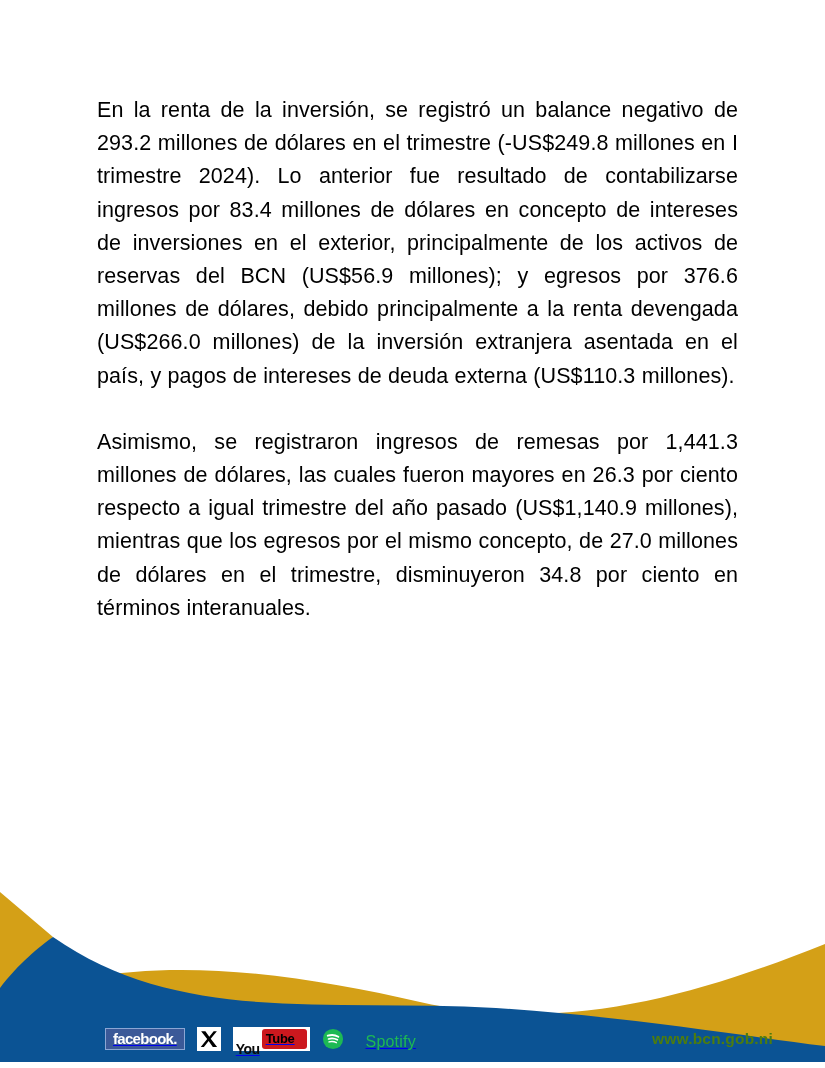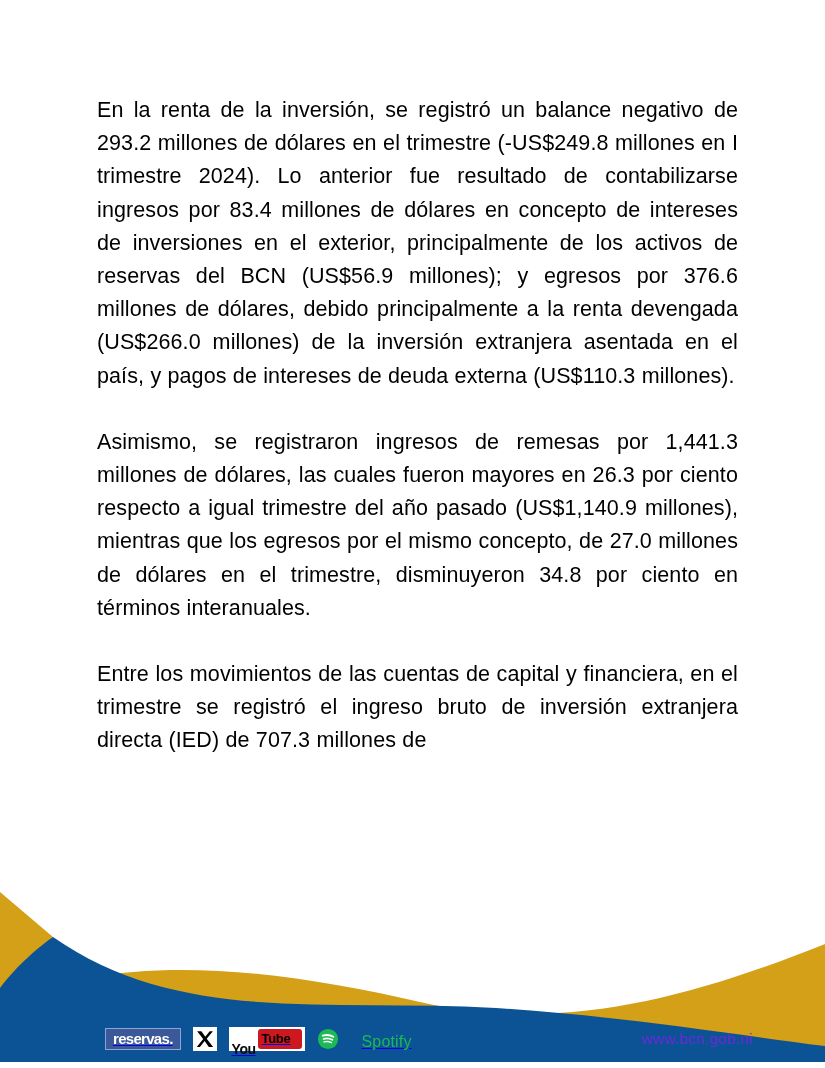--- a/index.html
+++ b/index.html
@@ -153,47 +153,47 @@
     color: #1db954;
     font-family: "Liberation Sans", sans-serif;
     font-size: 16px;
     font-weight: normal;
     line-height: 1;
     letter-spacing: 0.2px;
   }
 
   #site-url {
     margin-left: auto;
-    margin-right: 72px;
-    color: #6d28d9;
+    margin-right: 52px;
+    color: #4d7c0f;
     font-family: "Liberation Sans", sans-serif;
     font-size: 15.5px;
     letter-spacing: 0.2px;
     line-height: 1;
+    font-weight: bold;
   }
 
   #bottom-strip {
     position: absolute;
     left: 0;
     bottom: 0;
     width: 825px;
     height: 6px;
     background: #ffffff;
     z-index: 6;
   }
 </style>
 </head>
 <body>
 
 <div id="page">
 
   <div id="content">
     <p class="para">En la renta de la inversión, se registró un balance negativo de 293.2 millones de dólares en el trimestre (-US$249.8 millones en I trimestre 2024). Lo anterior fue resultado de contabilizarse ingresos por 83.4 millones de dólares en concepto de intereses de inversiones en el exterior, principalmente de los activos de reservas del BCN (US$56.9 millones); y egresos por 376.6 millones de dólares, debido principalmente a la renta devengada (US$266.0 millones) de la inversión extranjera asentada en el país, y pagos de intereses de deuda externa (US$110.3 millones).</p>
     <p class="para">Asimismo, se registraron ingresos de remesas por 1,441.3 millones de dólares, las cuales fueron mayores en 26.3 por ciento respecto a igual trimestre del año pasado (US$1,140.9 millones), mientras que los egresos por el mismo concepto, de 27.0 millones de dólares en el trimestre, disminuyeron 34.8 por ciento en términos interanuales.</p>
-    <p class="para lastline-justify">Entre los movimientos de las cuentas de capital y financiera, en el trimestre se registró el ingreso bruto de inversión extranjera directa (IED) de 707.3 millones de</p>
   </div>
 
   <div id="footer-art">
     <svg viewBox="0 0 825 190" preserveAspectRatio="none" xmlns="http://www.w3.org/2000/svg">
 
       <path d="M0 14
                L0 128
                C 120 70, 280 92, 420 124
                C 560 156, 690 120, 825 66
                L825 190
@@ -211,21 +211,21 @@
                L825 190
                L0 190 Z" fill="#0B5394"></path>
     </svg>
   </div>
 
   <div id="footer-row">
 
     <div id="social">
 
       <a class="fb-badge" href="#">
-        <span class="fb-text">reservas.</span>
+        <span class="fb-text">facebook.</span>
       </a>
 
       <a class="x-badge" href="#">
         <svg width="18" height="18" viewBox="0 0 24 24" aria-hidden="true">
           <path d="M1.5 1.5 H7.2 L12.4 9.0 L18.2 1.5 H22.5 L14.3 11.6 L22.8 22.5 H17.1 L11.5 14.6 L5.2 22.5 H1.0 L9.6 12.0 Z" fill="#000000"></path>
         </svg>
       </a>
 
       <a class="yt-badge" href="#">
         <span class="yt-you">You</span>

